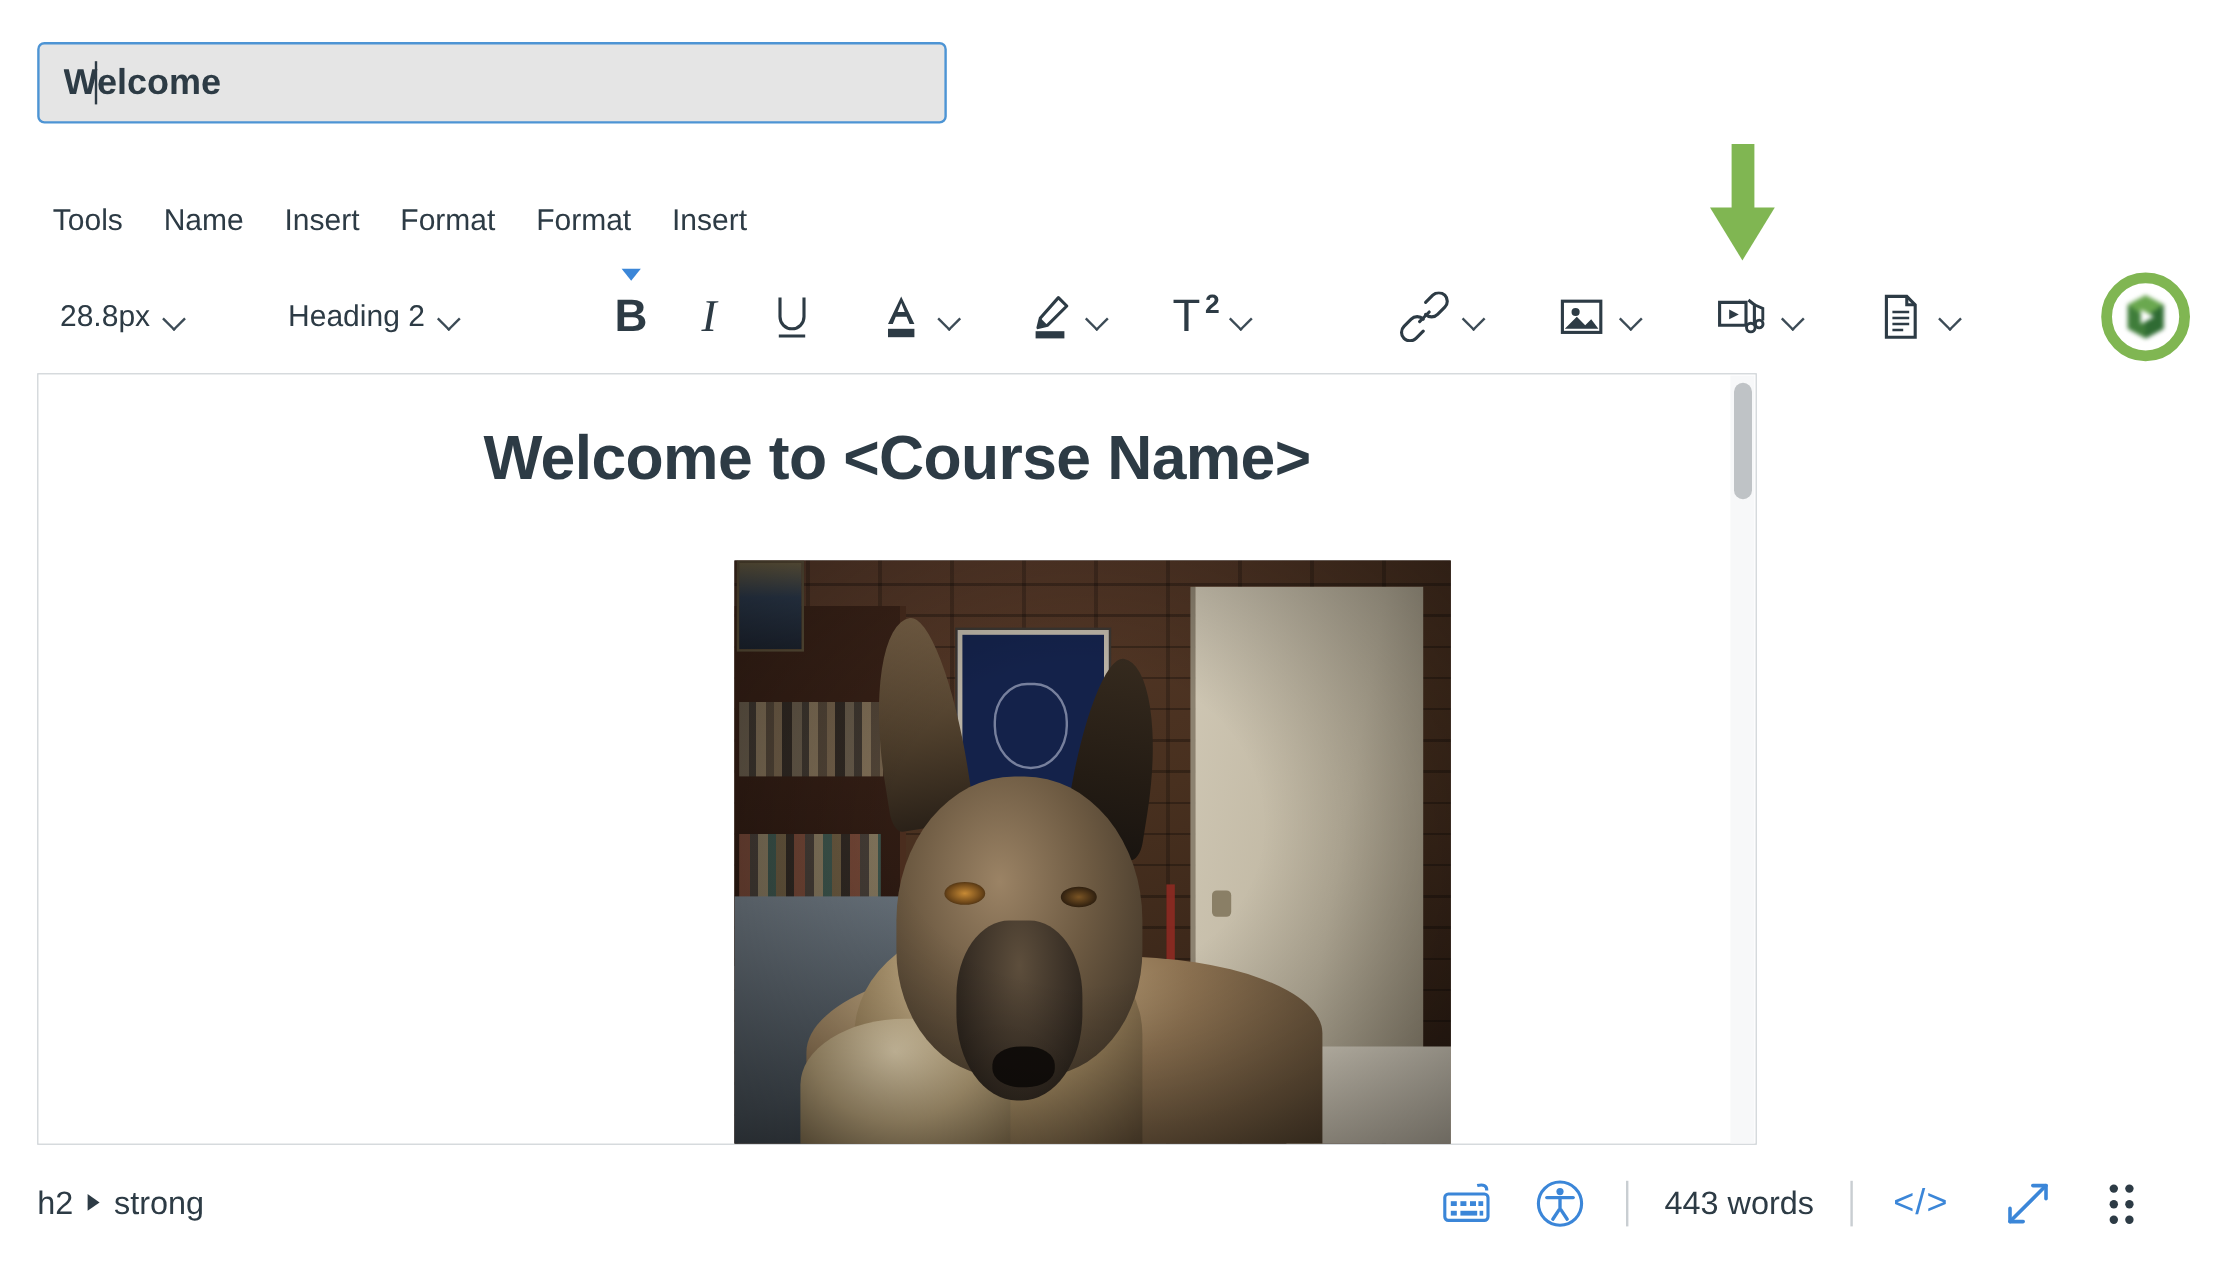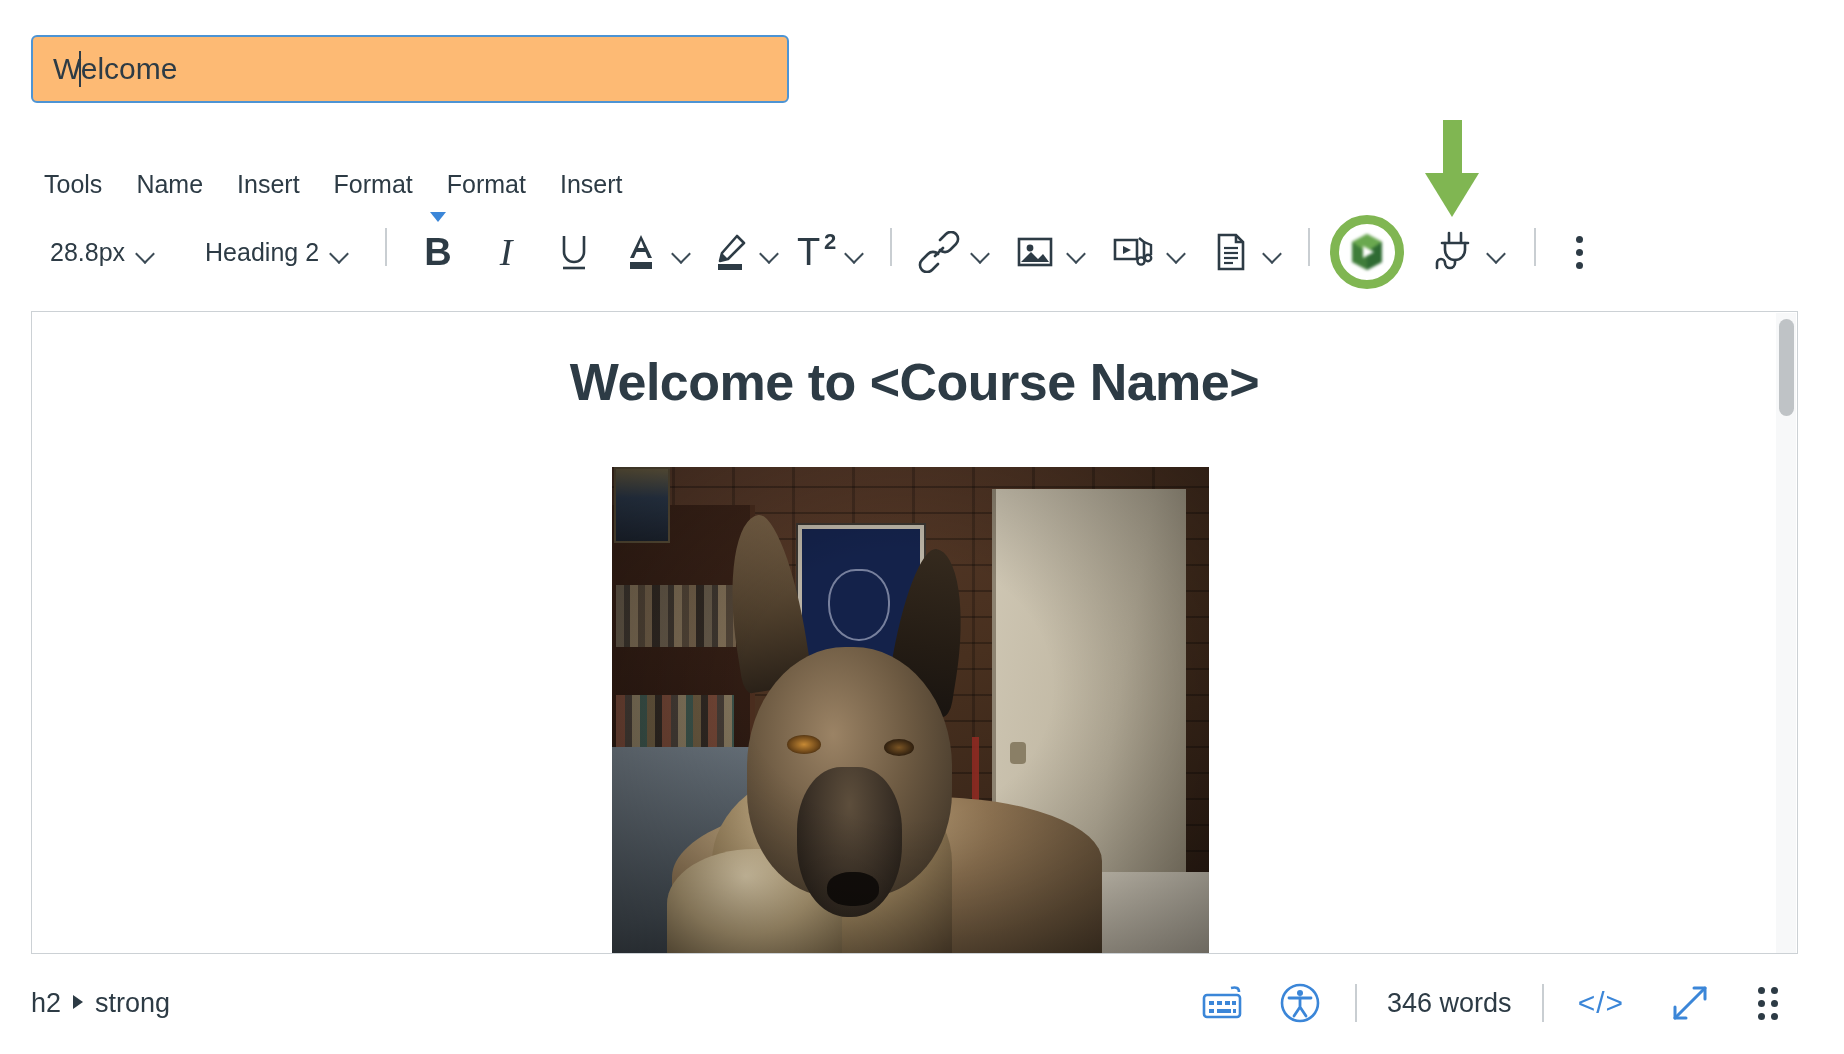--- a/index.html
+++ b/index.html
@@ -23,26 +23,27 @@
     top: 35px;
     width: 758px;
     height: 68px;
   }
   .title-input {
     box-sizing: border-box;
     width: 100%;
     height: 100%;
     border: 2px solid #4d94d4;
     border-radius: 6px;
-    background: #fdba74;
+    background: #e5e5e5;
     font-family: "Liberation Sans", sans-serif;
     font-size: 30px;
     color: #2d3b45;
     padding: 0 18px 0 20px;
     outline: none;
+    font-weight: bold;
   }
   .caret {
     position: absolute;
     left: 48px;
     top: 16px;
     width: 2px;
     height: 36px;
     background: #2d3b45;
   }
 
@@ -65,21 +66,22 @@
   }
 
   
   .toolbar {
     position: absolute;
     left: 44px;
     top: 228px;
     width: 1740px;
     height: 60px;
     display: flex;
-    align-items: flex-start;
+    align-items: flex-end;
+    gap: 35px;
   }
   .tb-btn {
     display: flex;
     align-items: center;
     justify-content: center;
     height: 48px;
     cursor: pointer;
     position: relative;
   }
   .tb-text {
@@ -198,21 +200,21 @@
     border-radius: 50%;
     background: #2d3b45;
     display: block;
   }
 
   
   .editor-frame {
     position: absolute;
     left: 31px;
     top: 311px;
-    width: 1767px;
+    width: 1433px;
     height: 643px;
     border: 1px solid #ccd1d5;
     background: #ffffff;
     box-sizing: border-box;
     overflow: hidden;
   }
   .doc-heading {
     text-align: center;
     font-size: 52px;
     font-weight: bold;
@@ -662,21 +664,21 @@
     <svg class="icon-svg" width="42" height="42" viewBox="0 0 42 42">
       <circle cx="21" cy="21" r="18" fill="none" stroke="#3b86d8" stroke-width="2.6"></circle>
       <circle cx="21" cy="11" r="3" fill="#3b86d8"></circle>
       <path d="M10 16 H32" stroke="#3b86d8" stroke-width="2.8" stroke-linecap="round"></path>
       <path d="M21 16 V25 M21 25 L15 34 M21 25 L27 34" stroke="#3b86d8" stroke-width="2.8" fill="none" stroke-linecap="round"></path>
     </svg>
   </div>
 
   <div class="sb-div"></div>
 
-  <div class="wordcount">346 words</div>
+  <div class="wordcount">443 words</div>
 
   <div class="sb-div"></div>
 
   <div class="sb-btn">
     <span class="code-glyph">&lt;/&gt;</span>
   </div>
 
   <div class="sb-btn" style="margin-left:28px">
     <svg class="icon-svg" width="44" height="44" viewBox="0 0 44 44">
       <g stroke="#3b86d8" stroke-width="3" fill="none" stroke-linecap="round" stroke-linejoin="round">

